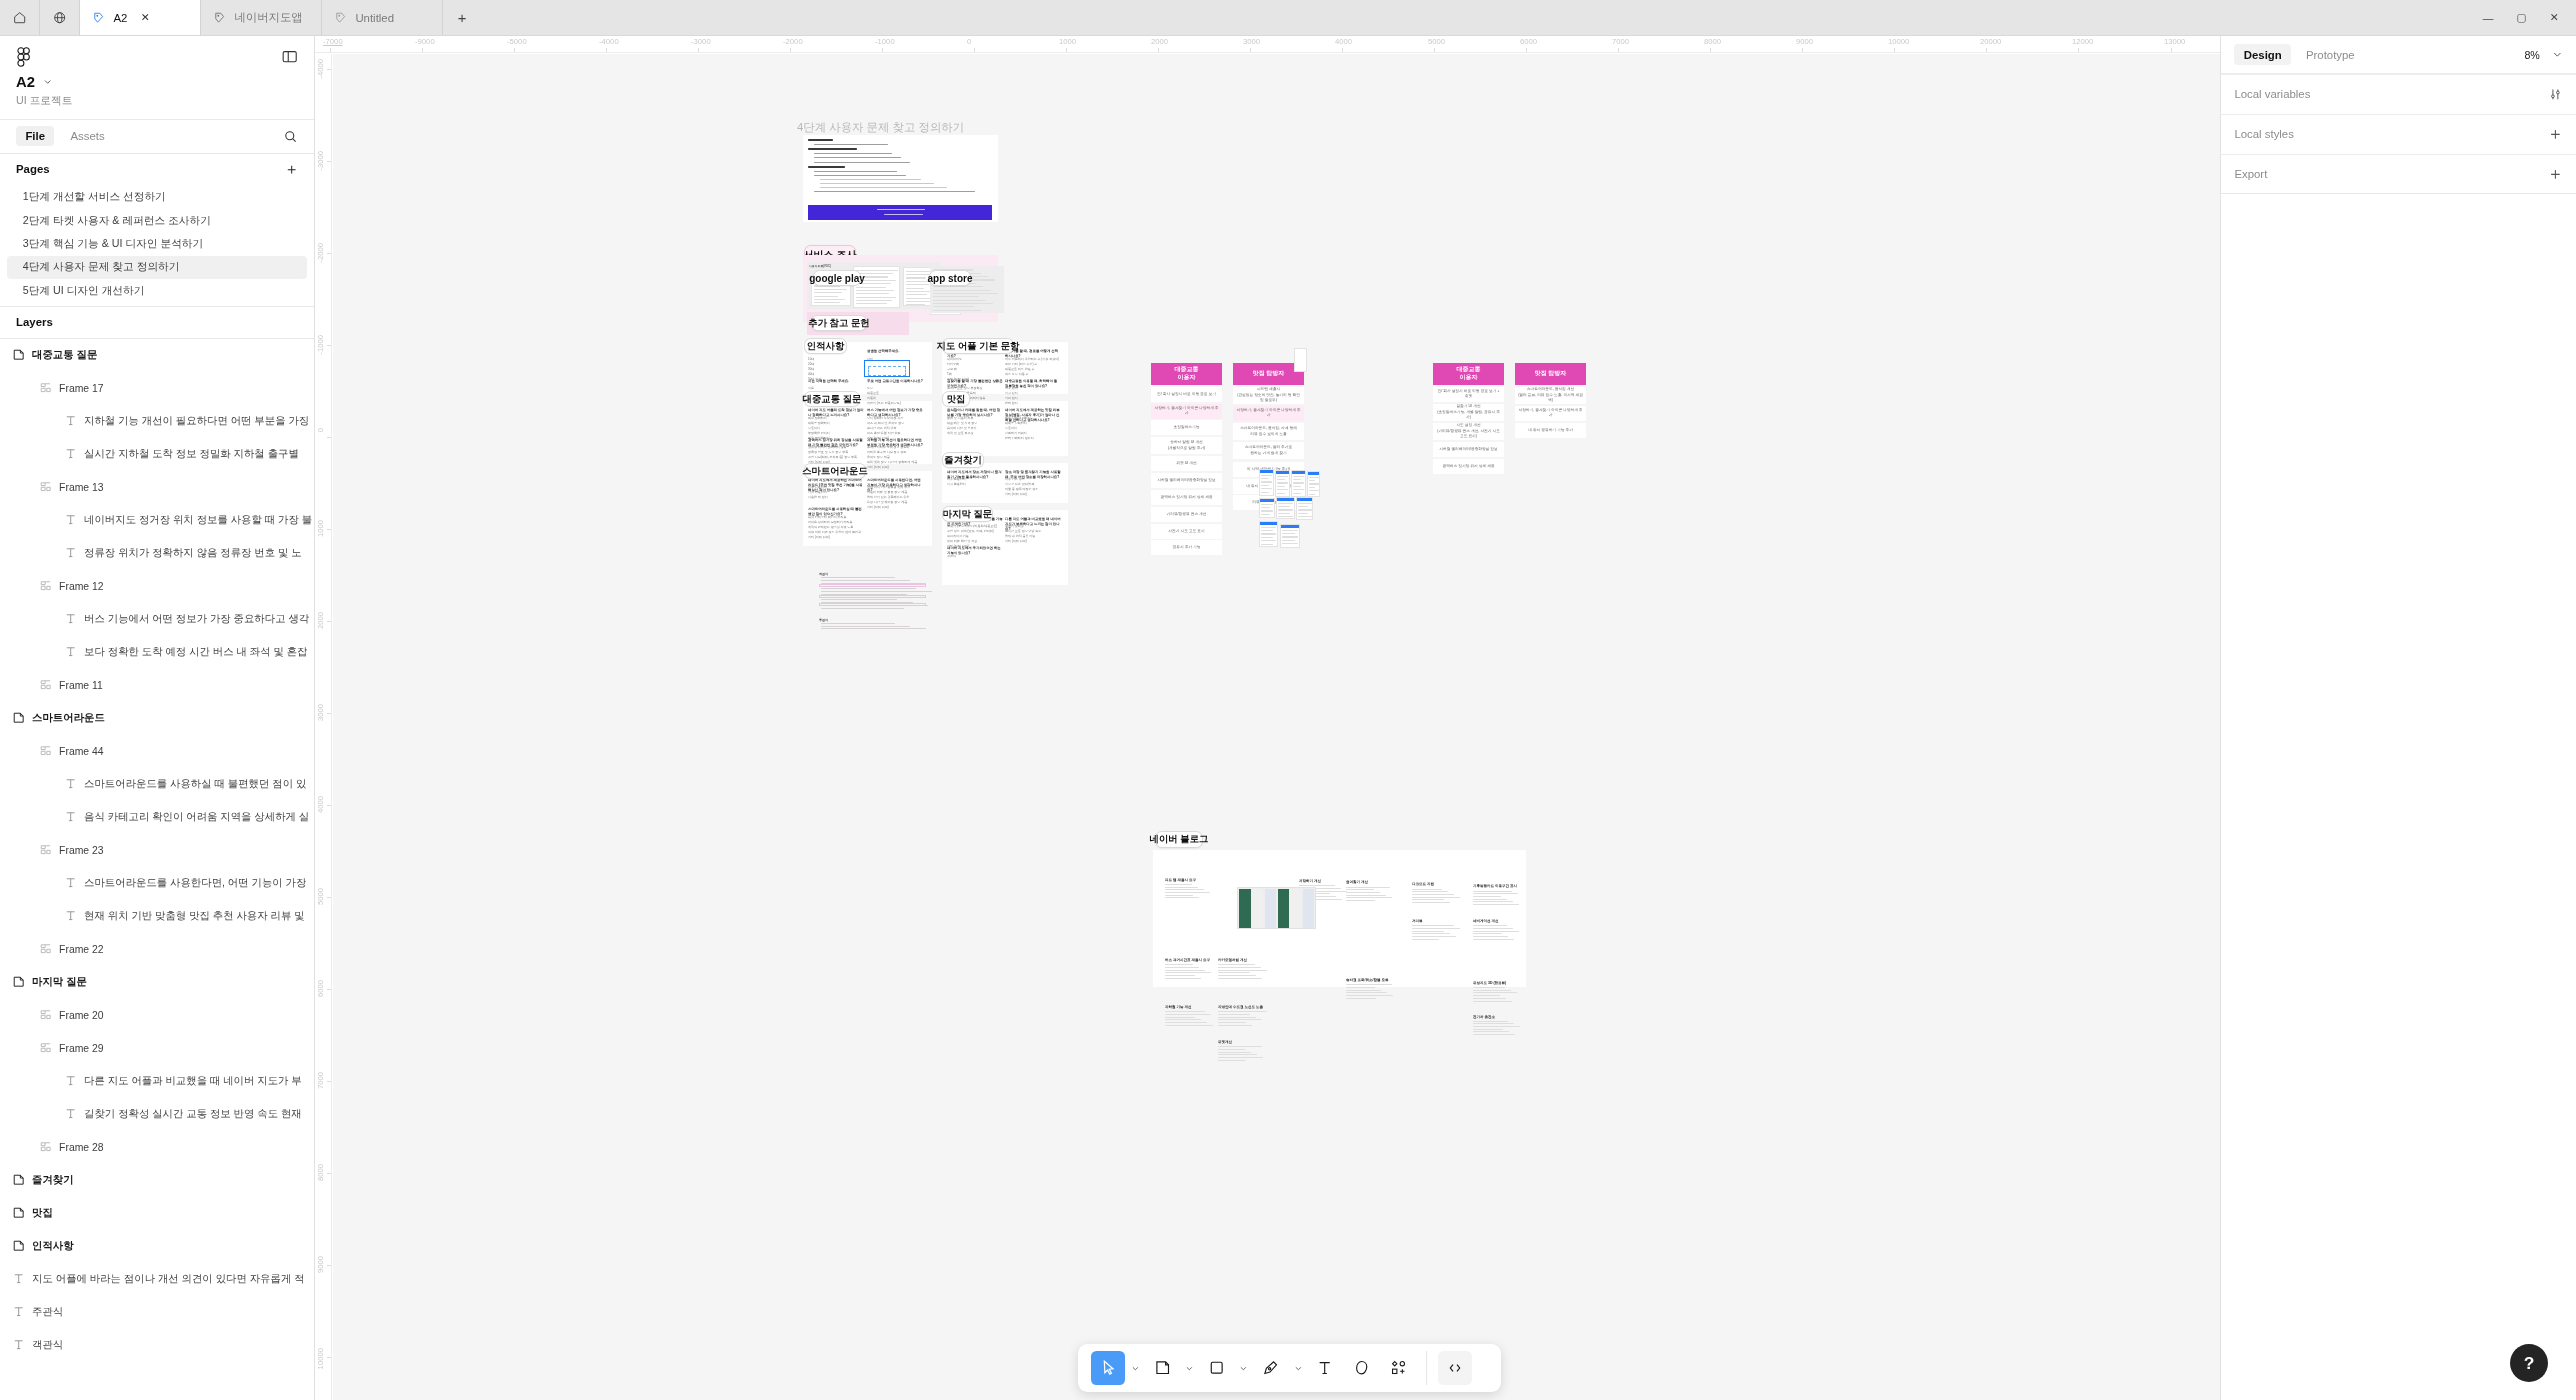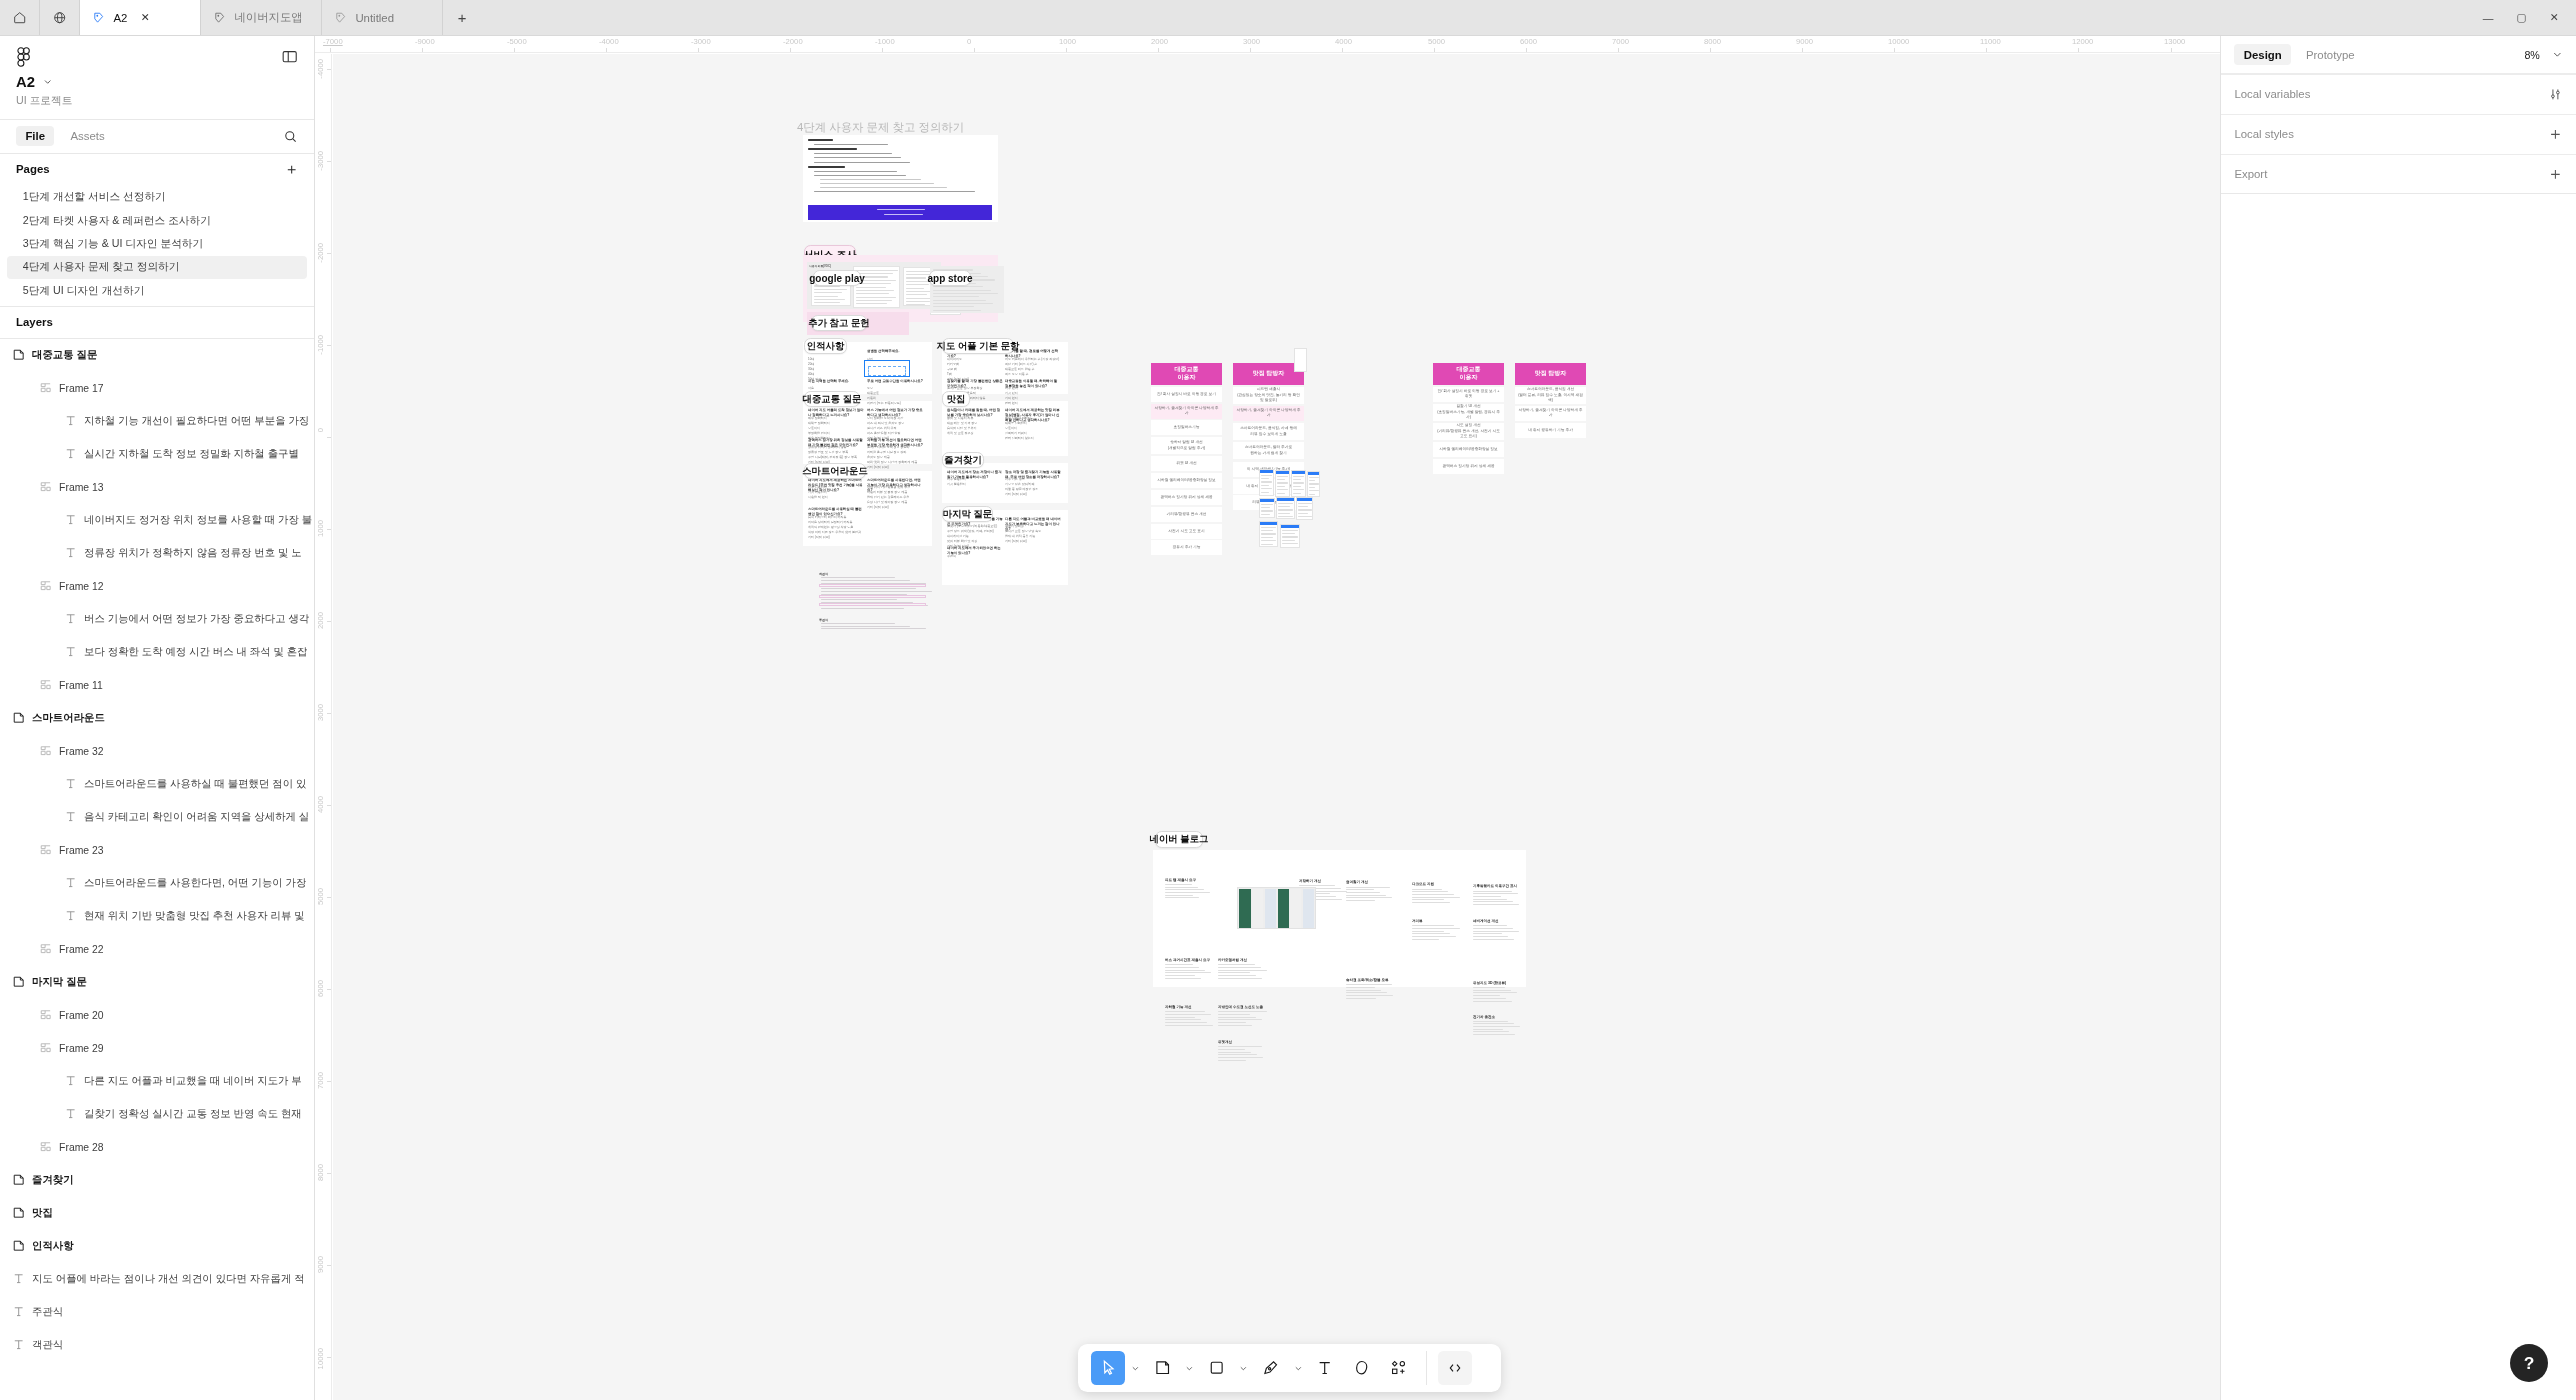--- a/index.html
+++ b/index.html
@@ -400,21 +400,21 @@
       <div class="lyr depth1 sect">
         <svg class="ico" viewBox="0 0 24 24" fill="none" stroke="#1a1a1a" stroke-width="1.7">
           <path d="M4 4h11l5 5v11H4z M15 4v5h5"></path>
         </svg>
         <span class="lbl">스마트어라운드</span>
       </div>
       <div class="lyr depth2">
         <svg class="ico" viewBox="0 0 24 24" fill="none" stroke="#b3b3b3" stroke-width="1.6">
           <path d="M4 5h16M4 5v5h7V5 M4 13h7v6H4z M14 13h6v6h-6z"></path>
         </svg>
-        <span class="lbl">Frame 32</span>
+        <span class="lbl">Frame 44</span>
       </div>
       <div class="lyr depth3">
         <svg class="ico" viewBox="0 0 24 24" fill="none" stroke="#8e8e8e" stroke-width="1.6">
           <path d="M5 5h14M12 5v14M9 19h6"></path>
         </svg>
         <span class="lbl">스마트어라운드를 사용하실 때 불편했던 점이 있</span>
       </div>
       <div class="lyr depth3">
         <svg class="ico" viewBox="0 0 24 24" fill="none" stroke="#8e8e8e" stroke-width="1.6">
           <path d="M5 5h14M12 5v14M9 19h6"></path>
@@ -550,21 +550,21 @@
     <div class="rt-tick" style="left:1205px;">6000</div>
     <div class="rt-mark" style="left:1211px;"></div>
     <div class="rt-tick" style="left:1297px;">7000</div>
     <div class="rt-mark" style="left:1303px;"></div>
     <div class="rt-tick" style="left:1389px;">8000</div>
     <div class="rt-mark" style="left:1395px;"></div>
     <div class="rt-tick" style="left:1481px;">9000</div>
     <div class="rt-mark" style="left:1487px;"></div>
     <div class="rt-tick" style="left:1573px;">10000</div>
     <div class="rt-mark" style="left:1579px;"></div>
-    <div class="rt-tick" style="left:1665px;">11000</div>
+    <div class="rt-tick" style="left:1665px;">20000</div>
     <div class="rt-mark" style="left:1671px;"></div>
     <div class="rt-tick" style="left:1757px;">12000</div>
     <div class="rt-mark" style="left:1763px;"></div>
     <div class="rt-tick" style="left:1849px;">13000</div>
     <div class="rt-mark" style="left:1856px;"></div>
     <div class="rt-tick" style="left:1941px;">14000</div>
     <div class="rt-mark" style="left:1948px;"></div>
     <div class="rt-tick" style="left:2033px;">15000</div>
     <div class="rt-mark" style="left:2040px;"></div>
     <div class="rt-tick" style="left:2125px;">16000</div>

